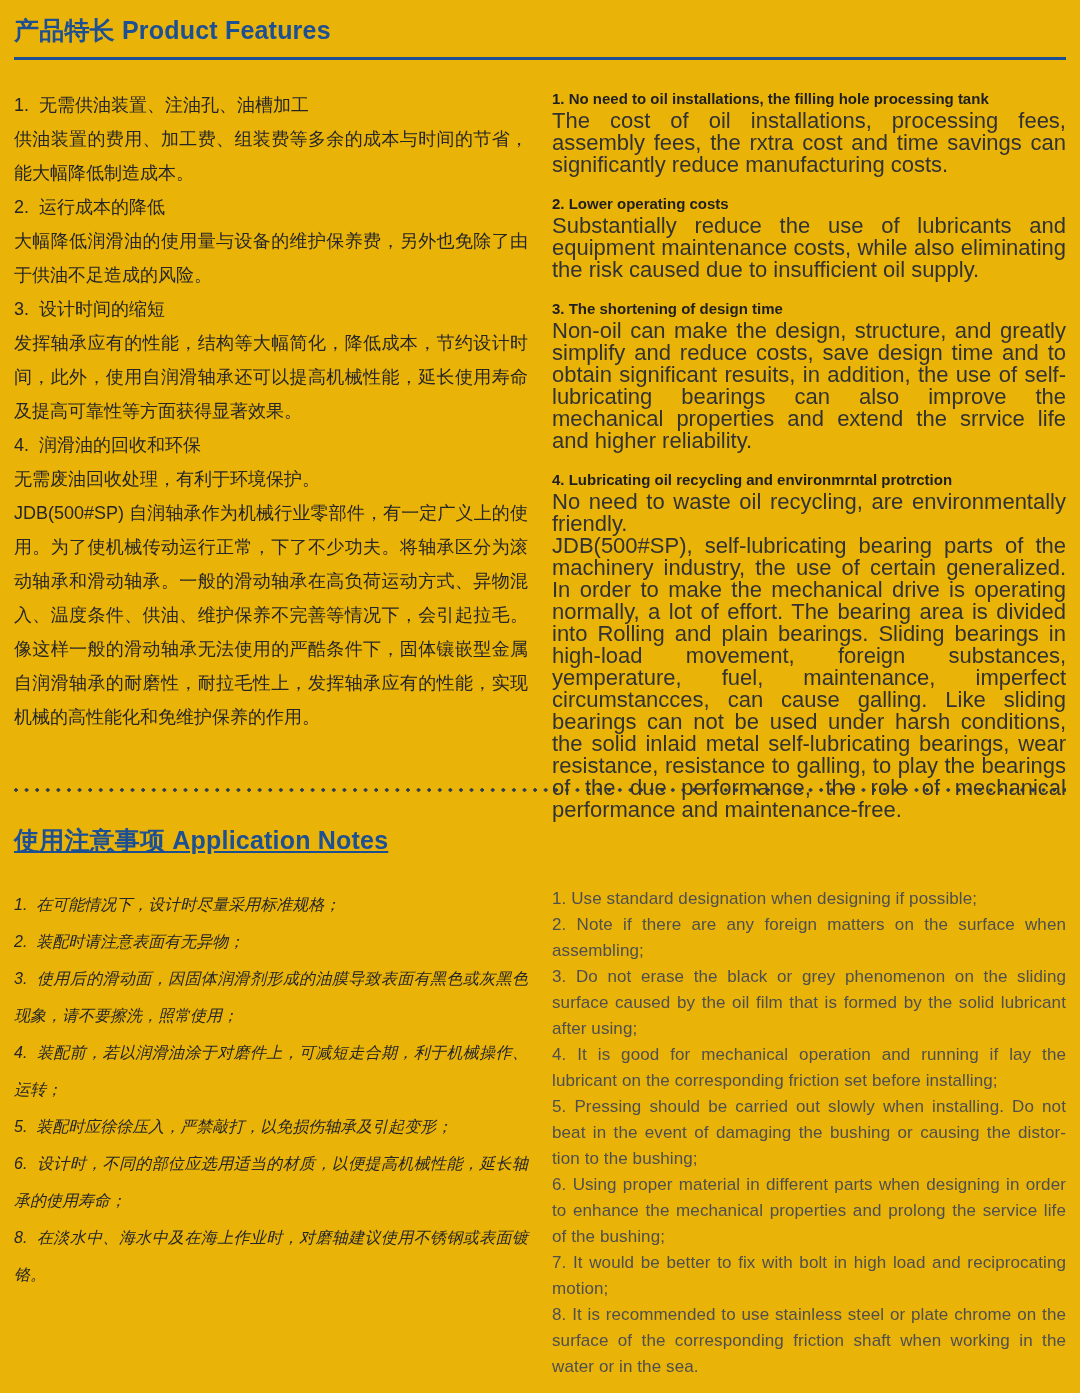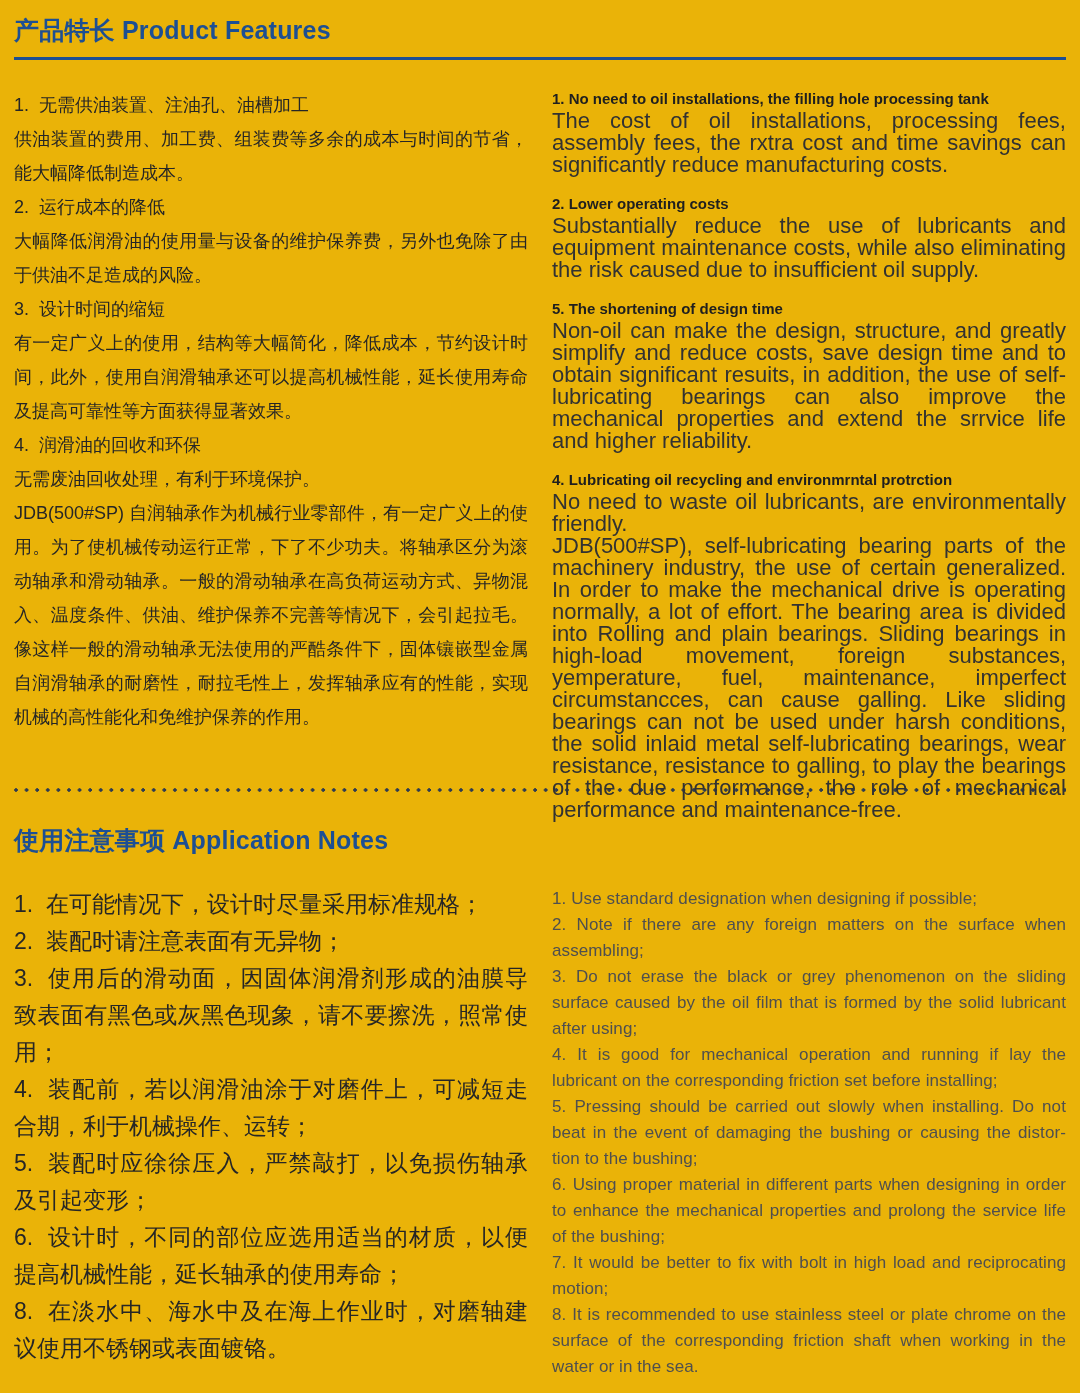--- a/index.html
+++ b/index.html
@@ -18,66 +18,66 @@
   .cn-p{margin:0;font-size:18px;line-height:34px;color:var(--cn-text,#262626);text-align:justify;}
 
   
   .en-block{margin-bottom:17px;}
   .en-h{margin:0;font-size:15px;line-height:22px;font-weight:700;color:#1f1f1f;}
   .en-p{margin:0;font-size:22px;line-height:22px;color:var(--en-text,#323232);text-align:justify;}
 
   
   .dotted{height:4px;margin-top:0;background-image:radial-gradient(circle at 2px 2px,var(--dot-color,#2f3b4f) 1.5px,transparent 2px);background-size:10.6px 4px;background-repeat:repeat-x;}
 
-  .sec2-title{margin-top:32px;}
+  .sec2-title{margin-top:32px;text-decoration:underline;}
 
   
-  .cn2-p{margin:0;font-size:23px;line-height:37px;color:var(--cn-text,#262626);text-align:justify;}
+  .cn2-p{margin:0;font-size:16px;line-height:37px;color:var(--cn-text,#262626);text-align:justify;font-style:italic;}
 
   
   .en2-p{margin:0;font-size:17px;line-height:26px;color:var(--en-light,#4f4f4f);text-align:justify;letter-spacing:0.1px;}
 </style>
 </head>
 <body>
 
 <div class="page">
 
   <section>
     <h1 class="sec-title">产品特长 Product Features</h1>
     <div class="rule"></div>
 
     <div class="cols cols-1">
       <div class="col">
         <p class="cn-p">1.&nbsp; 无需供油装置、注油孔、油槽加工</p>
         <p class="cn-p">供油装置的费用、加工费、组装费等多余的成本与时间的节省，能大幅降低制造成本。</p>
         <p class="cn-p">2.&nbsp; 运行成本的降低</p>
         <p class="cn-p">大幅降低润滑油的使用量与设备的维护保养费，另外也免除了由于供油不足造成的风险。</p>
         <p class="cn-p">3.&nbsp; 设计时间的缩短</p>
-        <p class="cn-p">有一定广义上的使用，结构等大幅简化，降低成本，节约设计时间，此外，使用自润滑轴承还可以提高机械性能，延长使用寿命及提高可靠性等方面获得显著效果。</p>
+        <p class="cn-p">发挥轴承应有的性能，结构等大幅简化，降低成本，节约设计时间，此外，使用自润滑轴承还可以提高机械性能，延长使用寿命及提高可靠性等方面获得显著效果。</p>
         <p class="cn-p">4.&nbsp; 润滑油的回收和环保</p>
         <p class="cn-p">无需废油回收处理，有利于环境保护。</p>
         <p class="cn-p">JDB(500#SP) 自润轴承作为机械行业零部件，有一定广义上的使用。为了使机械传动运行正常，下了不少功夫。将轴承区分为滚动轴承和滑动轴承。一般的滑动轴承在高负荷运动方式、异物混入、温度条件、供油、维护保养不完善等情况下，会引起拉毛。像这样一般的滑动轴承无法使用的严酷条件下，固体镶嵌型金属自润滑轴承的耐磨性，耐拉毛性上，发挥轴承应有的性能，实现机械的高性能化和免维护保养的作用。</p>
       </div>
 
       <div class="col">
         <div class="en-block">
           <p class="en-h">1. No need to oil installations, the filling hole processing tank</p>
           <p class="en-p">The cost of oil installations, processing fees, assembly fees, the rxtra cost and time savings can significantly reduce manufacturing costs.</p>
         </div>
         <div class="en-block">
           <p class="en-h">2. Lower operating costs</p>
           <p class="en-p">Substantially reduce the use of lubricants and equipment maintenance costs, while also eliminating the risk caused due to insufficient oil supply.</p>
         </div>
         <div class="en-block">
-          <p class="en-h">5. The shortening of design time</p>
+          <p class="en-h">3. The shortening of design time</p>
           <p class="en-p">Non-oil can make the design, structure, and greatly simplify and reduce costs, save design time and to obtain significant resuits, in addition, the use of self-lubricating bearings can also improve the mechanical properties and extend the srrvice life and higher reliability.</p>
         </div>
         <div class="en-block">
           <p class="en-h">4. Lubricating oil recycling and environmrntal protrction</p>
-          <p class="en-p">No need to waste oil lubricants, are environmentally friendly.</p>
+          <p class="en-p">No need to waste oil recycling, are environmentally friendly.</p>
           <p class="en-p">JDB(500#SP), self-lubricating bearing parts of the machinery industry, the use of certain generalized. In order to make the mechanical drive is operating normally, a lot of effort. The bearing area is divided into Rolling and plain bearings. Sliding bearings in high-load movement, foreign substances, yemperature, fuel, maintenance, imperfect circumstancces, can cause galling. Like sliding bearings can not be used under harsh conditions, the solid inlaid metal self-lubricating bearings, wear resistance, resistance to galling, to play the bearings of the due performance, the role of mechanical performance and maintenance-free.</p>
         </div>
       </div>
     </div>
   </section>
 
   <div class="dotted"></div>
 
   <section>
     <h1 class="sec-title sec2-title">使用注意事项 Application Notes</h1>

